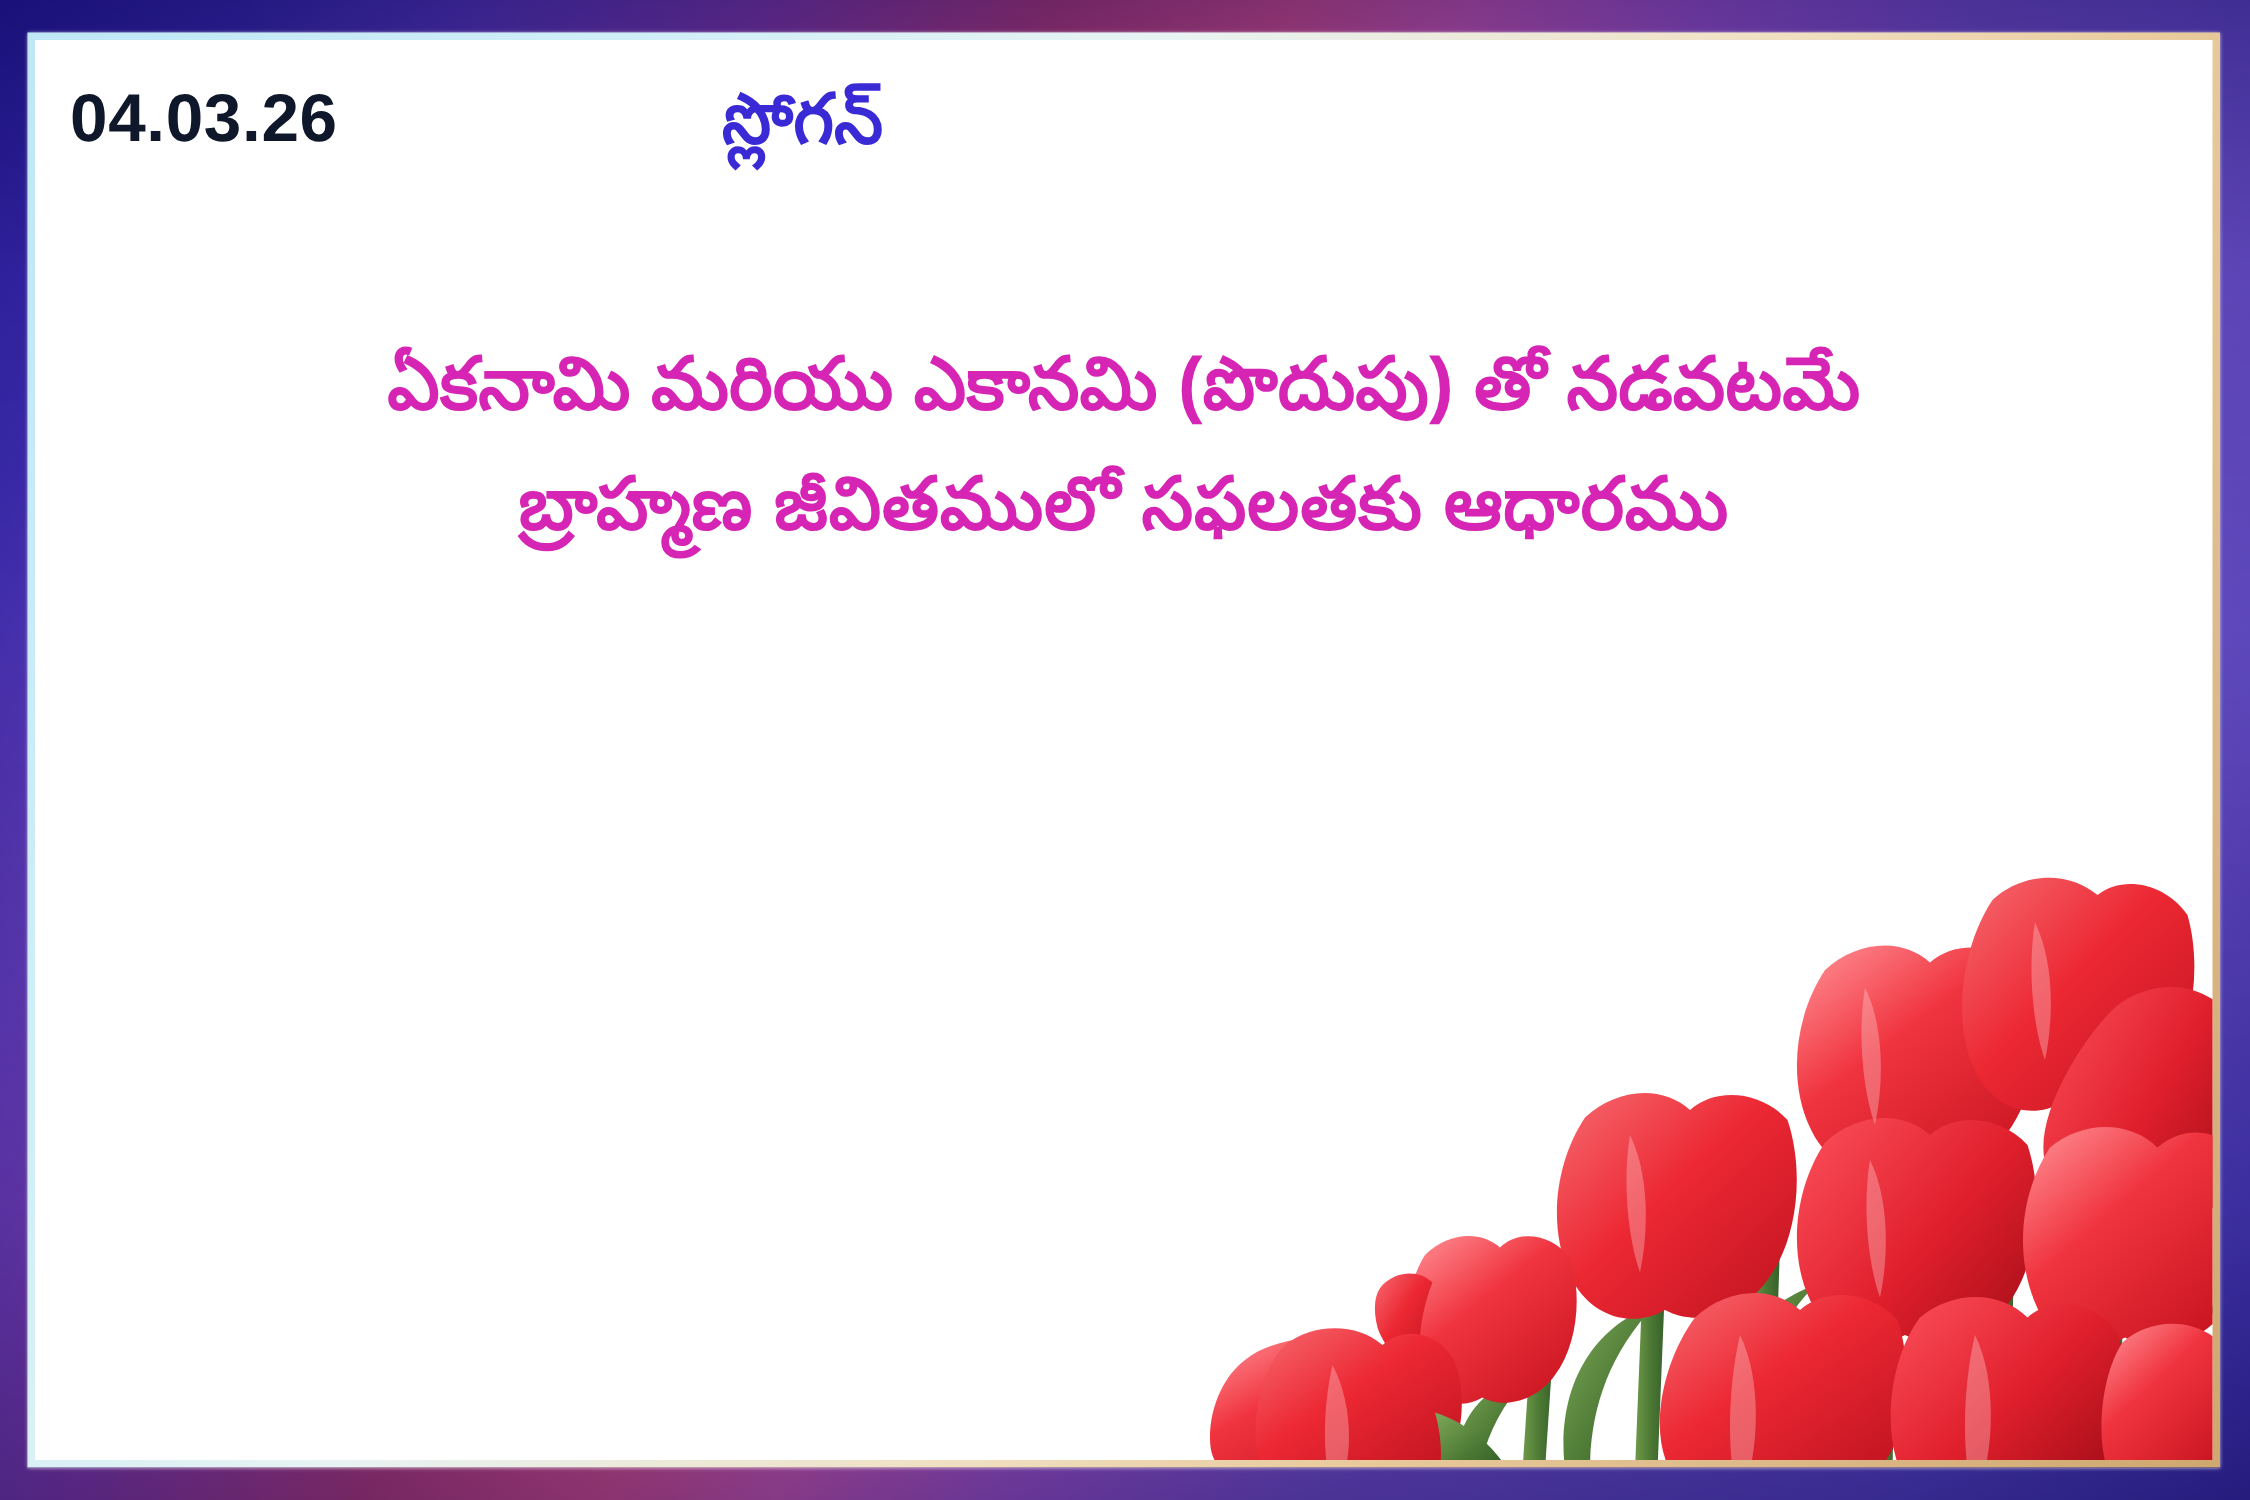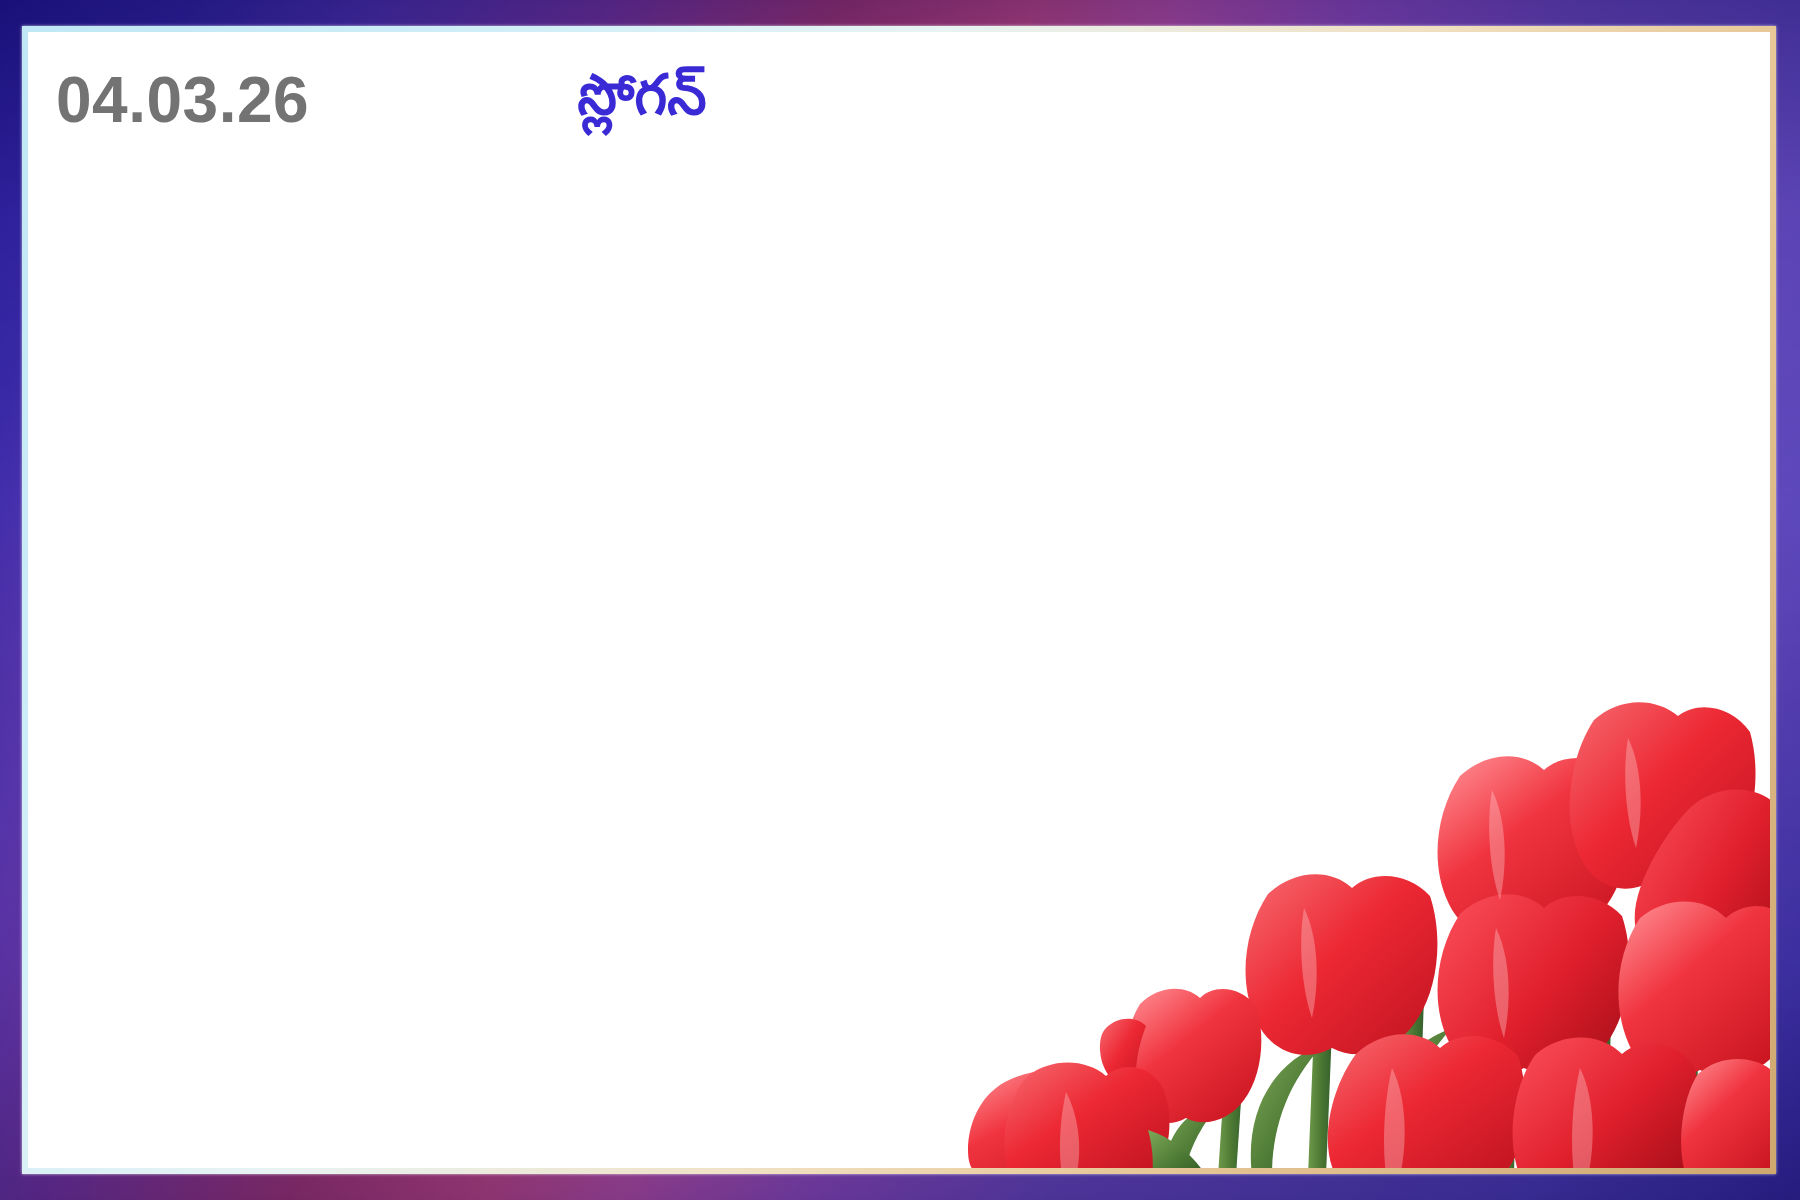--- a/index.html
+++ b/index.html
@@ -91,23 +91,23 @@
     left: 0;
     top: 36px;
     width: 100%;
     height: 84px;
   }
 
   .date-label {
     position: absolute;
     left: 28px;
     top: 0;
-    font-size: 64px;
+    font-size: 54px;
     font-weight: 700;
-    color: #737373;
+    color: #0f172a;
     letter-spacing: 0.5px;
     line-height: 1;
     white-space: nowrap;
     text-align: right;
   }
 
   .page-title {
     position: absolute;
     left: 0;
     top: -8px;
@@ -162,20 +162,24 @@
   <div class="frame-outer"></div>
   <div class="frame-inner-light"></div>
 
   <div class="page">
 
     <div class="header-row">
       <div class="date-label">04.03.26</div>
       <div class="page-title">స్లోగన్</div>
     </div>
 
+    <div class="slogan-block">
+      <span class="slogan-line line-1">ఏకనామి మరియు ఎకానమి (పొదుపు) తో నడవటమే</span>
+      <span class="slogan-line line-2">బ్రాహ్మణ జీవితములో సఫలతకు ఆధారము</span>
+    </div>
 
     <div class="flowers">
       <svg viewBox="0 0 880 520" xmlns="http://www.w3.org/2000/svg" aria-hidden="true">
         <defs>
           <linearGradient id="petalA" x1="0" y1="0" x2="1" y2="1">
             <stop offset="0%" stop-color="#f76b72"></stop>
             <stop offset="45%" stop-color="#ec2833"></stop>
             <stop offset="100%" stop-color="#bf1320"></stop>
           </linearGradient>
           <linearGradient id="petalB" x1="0.1" y1="0" x2="0.9" y2="1">

